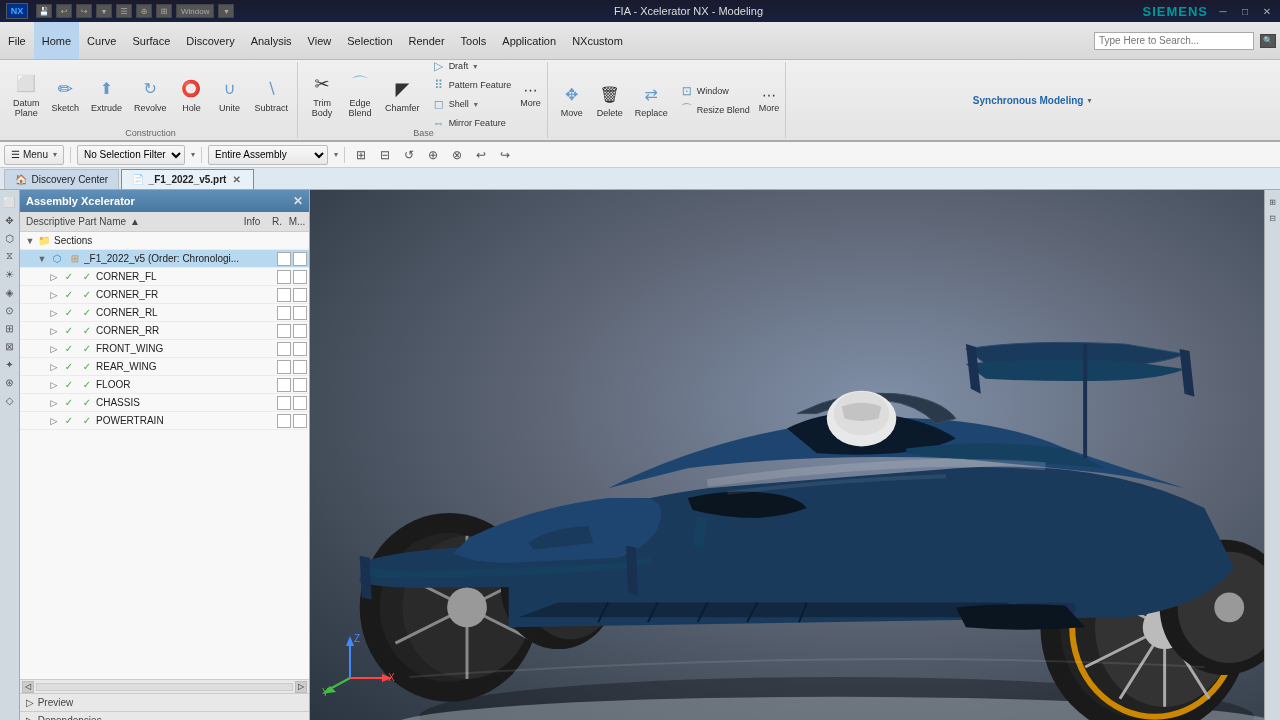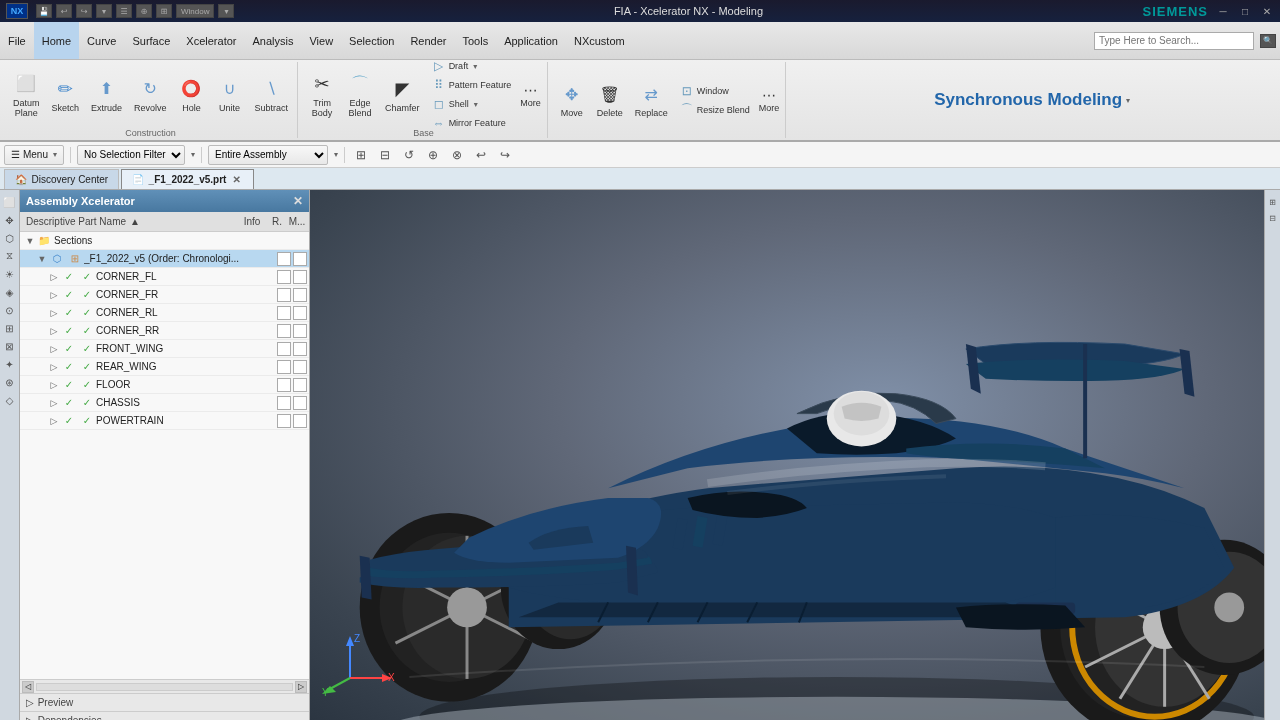--- a/index.html
+++ b/index.html
@@ -463,21 +463,21 @@
     <div class="title-btn">□</div>
     <div class="title-btn">✕</div>
   </div>
 </div>
 
 <div id="menu-bar">
   <div class="menu-item">File</div>
   <div class="menu-item active">Home</div>
   <div class="menu-item">Curve</div>
   <div class="menu-item">Surface</div>
-  <div class="menu-item">Xcelerator</div>
+  <div class="menu-item">Discovery</div>
   <div class="menu-item">Analysis</div>
   <div class="menu-item">View</div>
   <div class="menu-item">Selection</div>
   <div class="menu-item">Render</div>
   <div class="menu-item">Tools</div>
   <div class="menu-item">Application</div>
   <div class="menu-item">NXcustom</div>
   <div style="flex:1"></div>
   <input class="search-box" id="search-box" type="text" style="height: 18px; width: 160px; border: 1px solid rgb(170, 170, 170); border-radius: 0; padding: 0px 4px; font-size: 10px; background: rgb(255, 255, 255); margin-right: 6px;" placeholder="Type Here to Search...">
   <div class="title-icon" style="margin-right:4px;">🔍</div>
@@ -589,21 +589,21 @@
         </div>
         <div class="more-btn">
           <div style="font-size:14px;">⋯</div>
           <span style="font-size:9px;">More</span>
         </div>
       </div>
     </div>
 
     <div class="ribbon-group" style="flex:1; border-right:none;">
       <div style="width:100%; display:flex; align-items:center; justify-content:center; flex:1;">
-        <span style="font-size:17px; color:#2266aa; font-weight:600;">Synchronous Modeling</span>
+        <span style="font-size:10px; color:#2266aa; font-weight:600;">Synchronous Modeling</span>
         <span class="dropdown-arrow" style="margin-left:4px;">▾</span>
       </div>
     </div>
   </div>
 </div>
 
 <div id="toolbar-row">
   <div class="toolbar-btn">
     <span>☰</span>
     <span>Menu</span>

